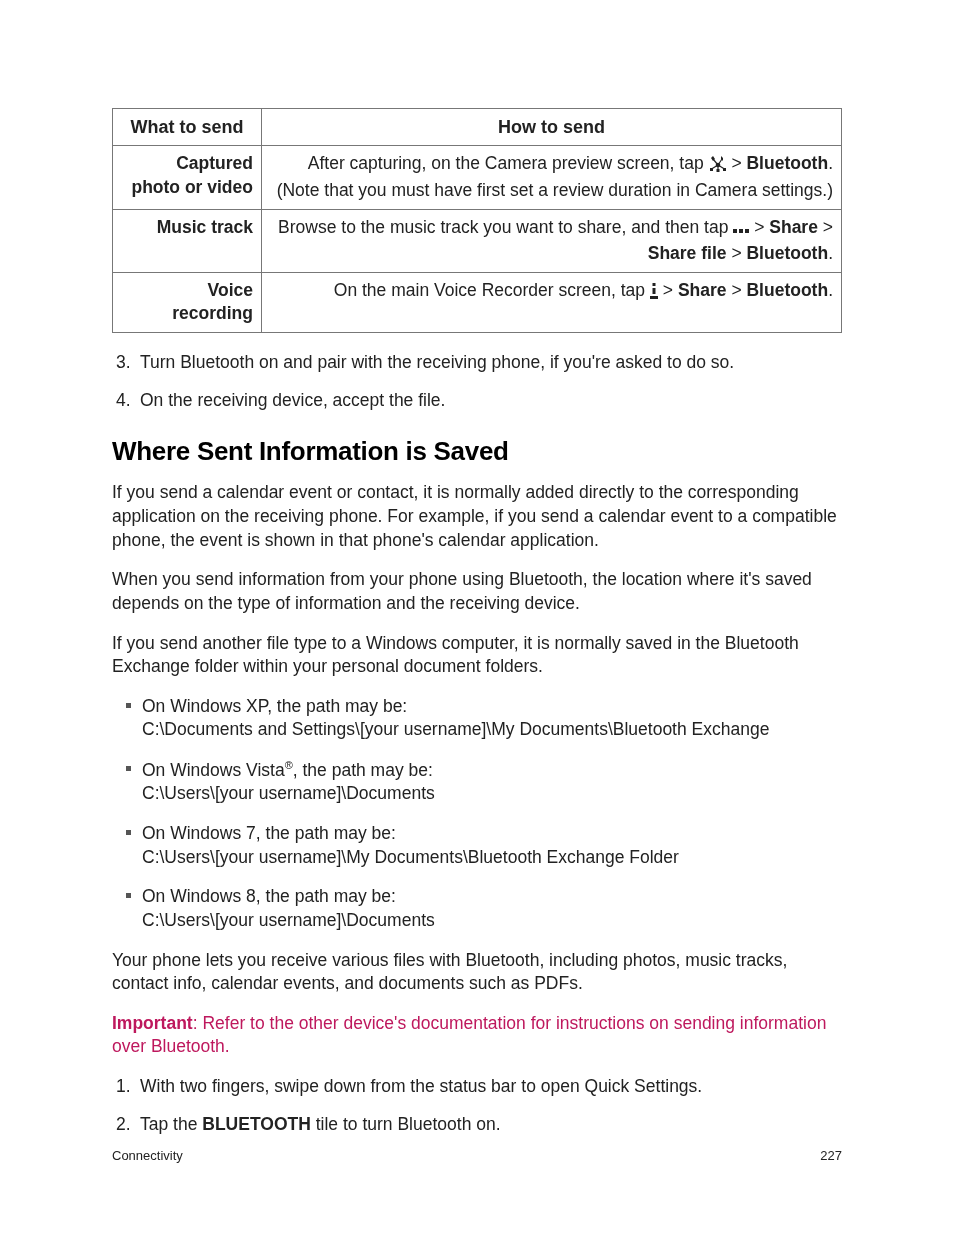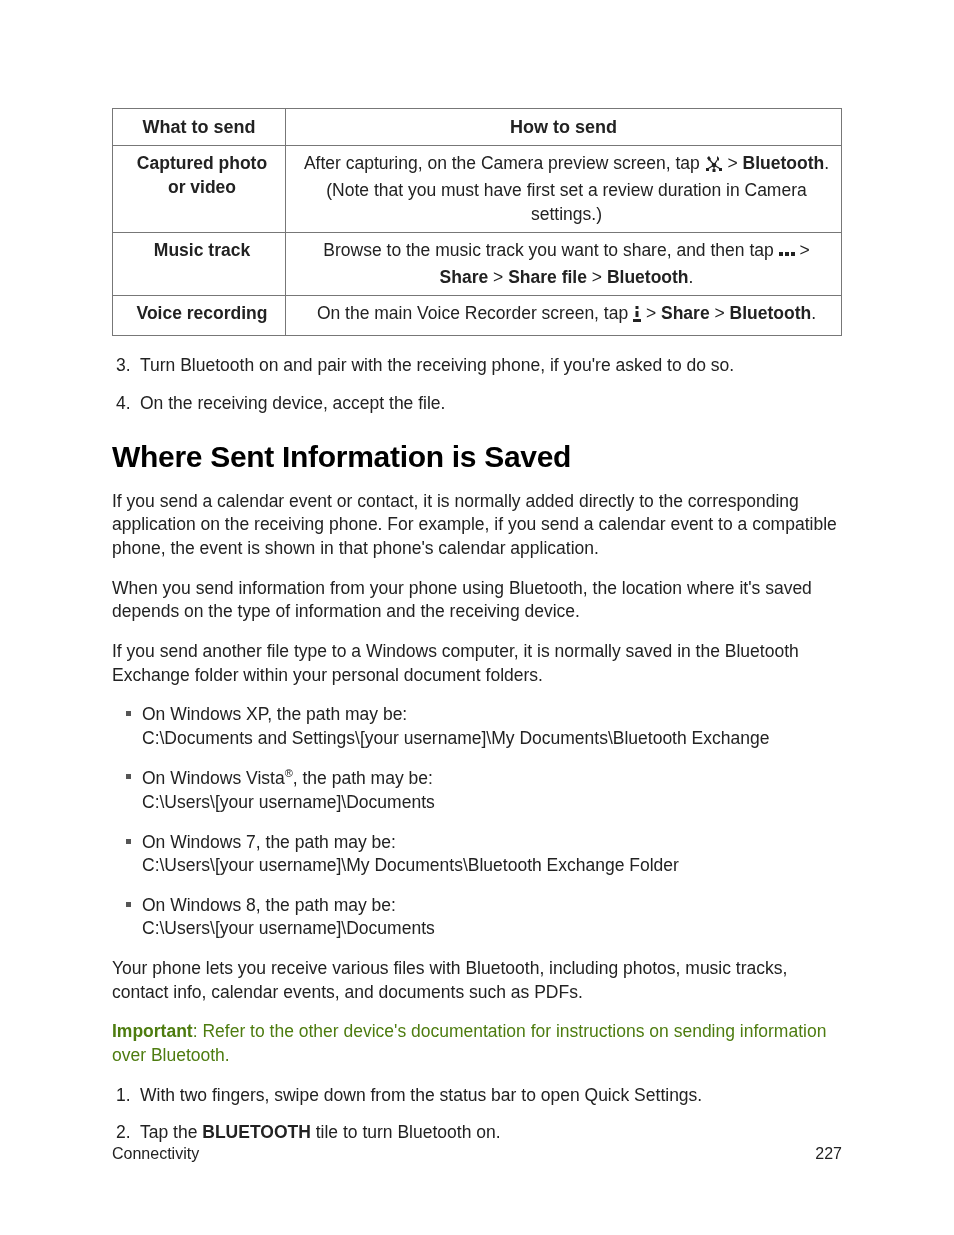--- a/index.html
+++ b/index.html
@@ -21,27 +21,27 @@
   }
   table.send-table {
     border-collapse: collapse;
     width: 100%;
     margin-bottom: 18px;
   }
   table.send-table th, table.send-table td {
     border: 1px solid #777;
     padding: 6px 8px 6px 14px;
     vertical-align: top;
-    text-align: center;
+    text-align: right;
   }
   table.send-table th {
     font-weight: bold;
     text-align: center;
     font-size: 18px;
-    padding: 6px 16px;
+    padding: 6px 4px;
   }
   table.send-table th:first-child {
     width: 140px;
   }
   .rowlabel {
     font-weight: bold;
   }
   .bold { font-weight: bold; }
   .ol {
     margin: 0 0 22px 0;
@@ -52,21 +52,21 @@
     position: relative;
   }
   .ol .num {
     position: absolute;
     left: -24px;
     font-size: 17.5px;
   }
   h2.section {
     font-family: "Arial Black", Arial, sans-serif;
     font-weight: 900;
-    font-size: 30px;
+    font-size: 26px;
     letter-spacing: -0.3px;
     margin: 12px 0 12px 0;
     color: #000;
   }
   p.body {
     margin: 0 0 16px 0;
   }
   ul.paths {
     list-style: none;
     padding: 0 0 0 30px;
@@ -78,27 +78,27 @@
   }
   ul.paths li::before {
     content: "";
     position: absolute;
     left: -16px;
     top: 8px;
     width: 5px;
     height: 5px;
     background: #555;
   }
-  .important { color: #4d7c0f; }
+  .important { color: #be185d; }
   .footer {
     position: absolute;
     bottom: 70px;
     left: 112px;
     right: 112px;
-    font-size: 16px;
+    font-size: 13px;
   }
   .footer .pn {
     float: right;
   }
   .icon-inline {
     display: inline-block;
     vertical-align: -3px;
   }
   .sup { font-size: 11px; vertical-align: super; }
 </style>

